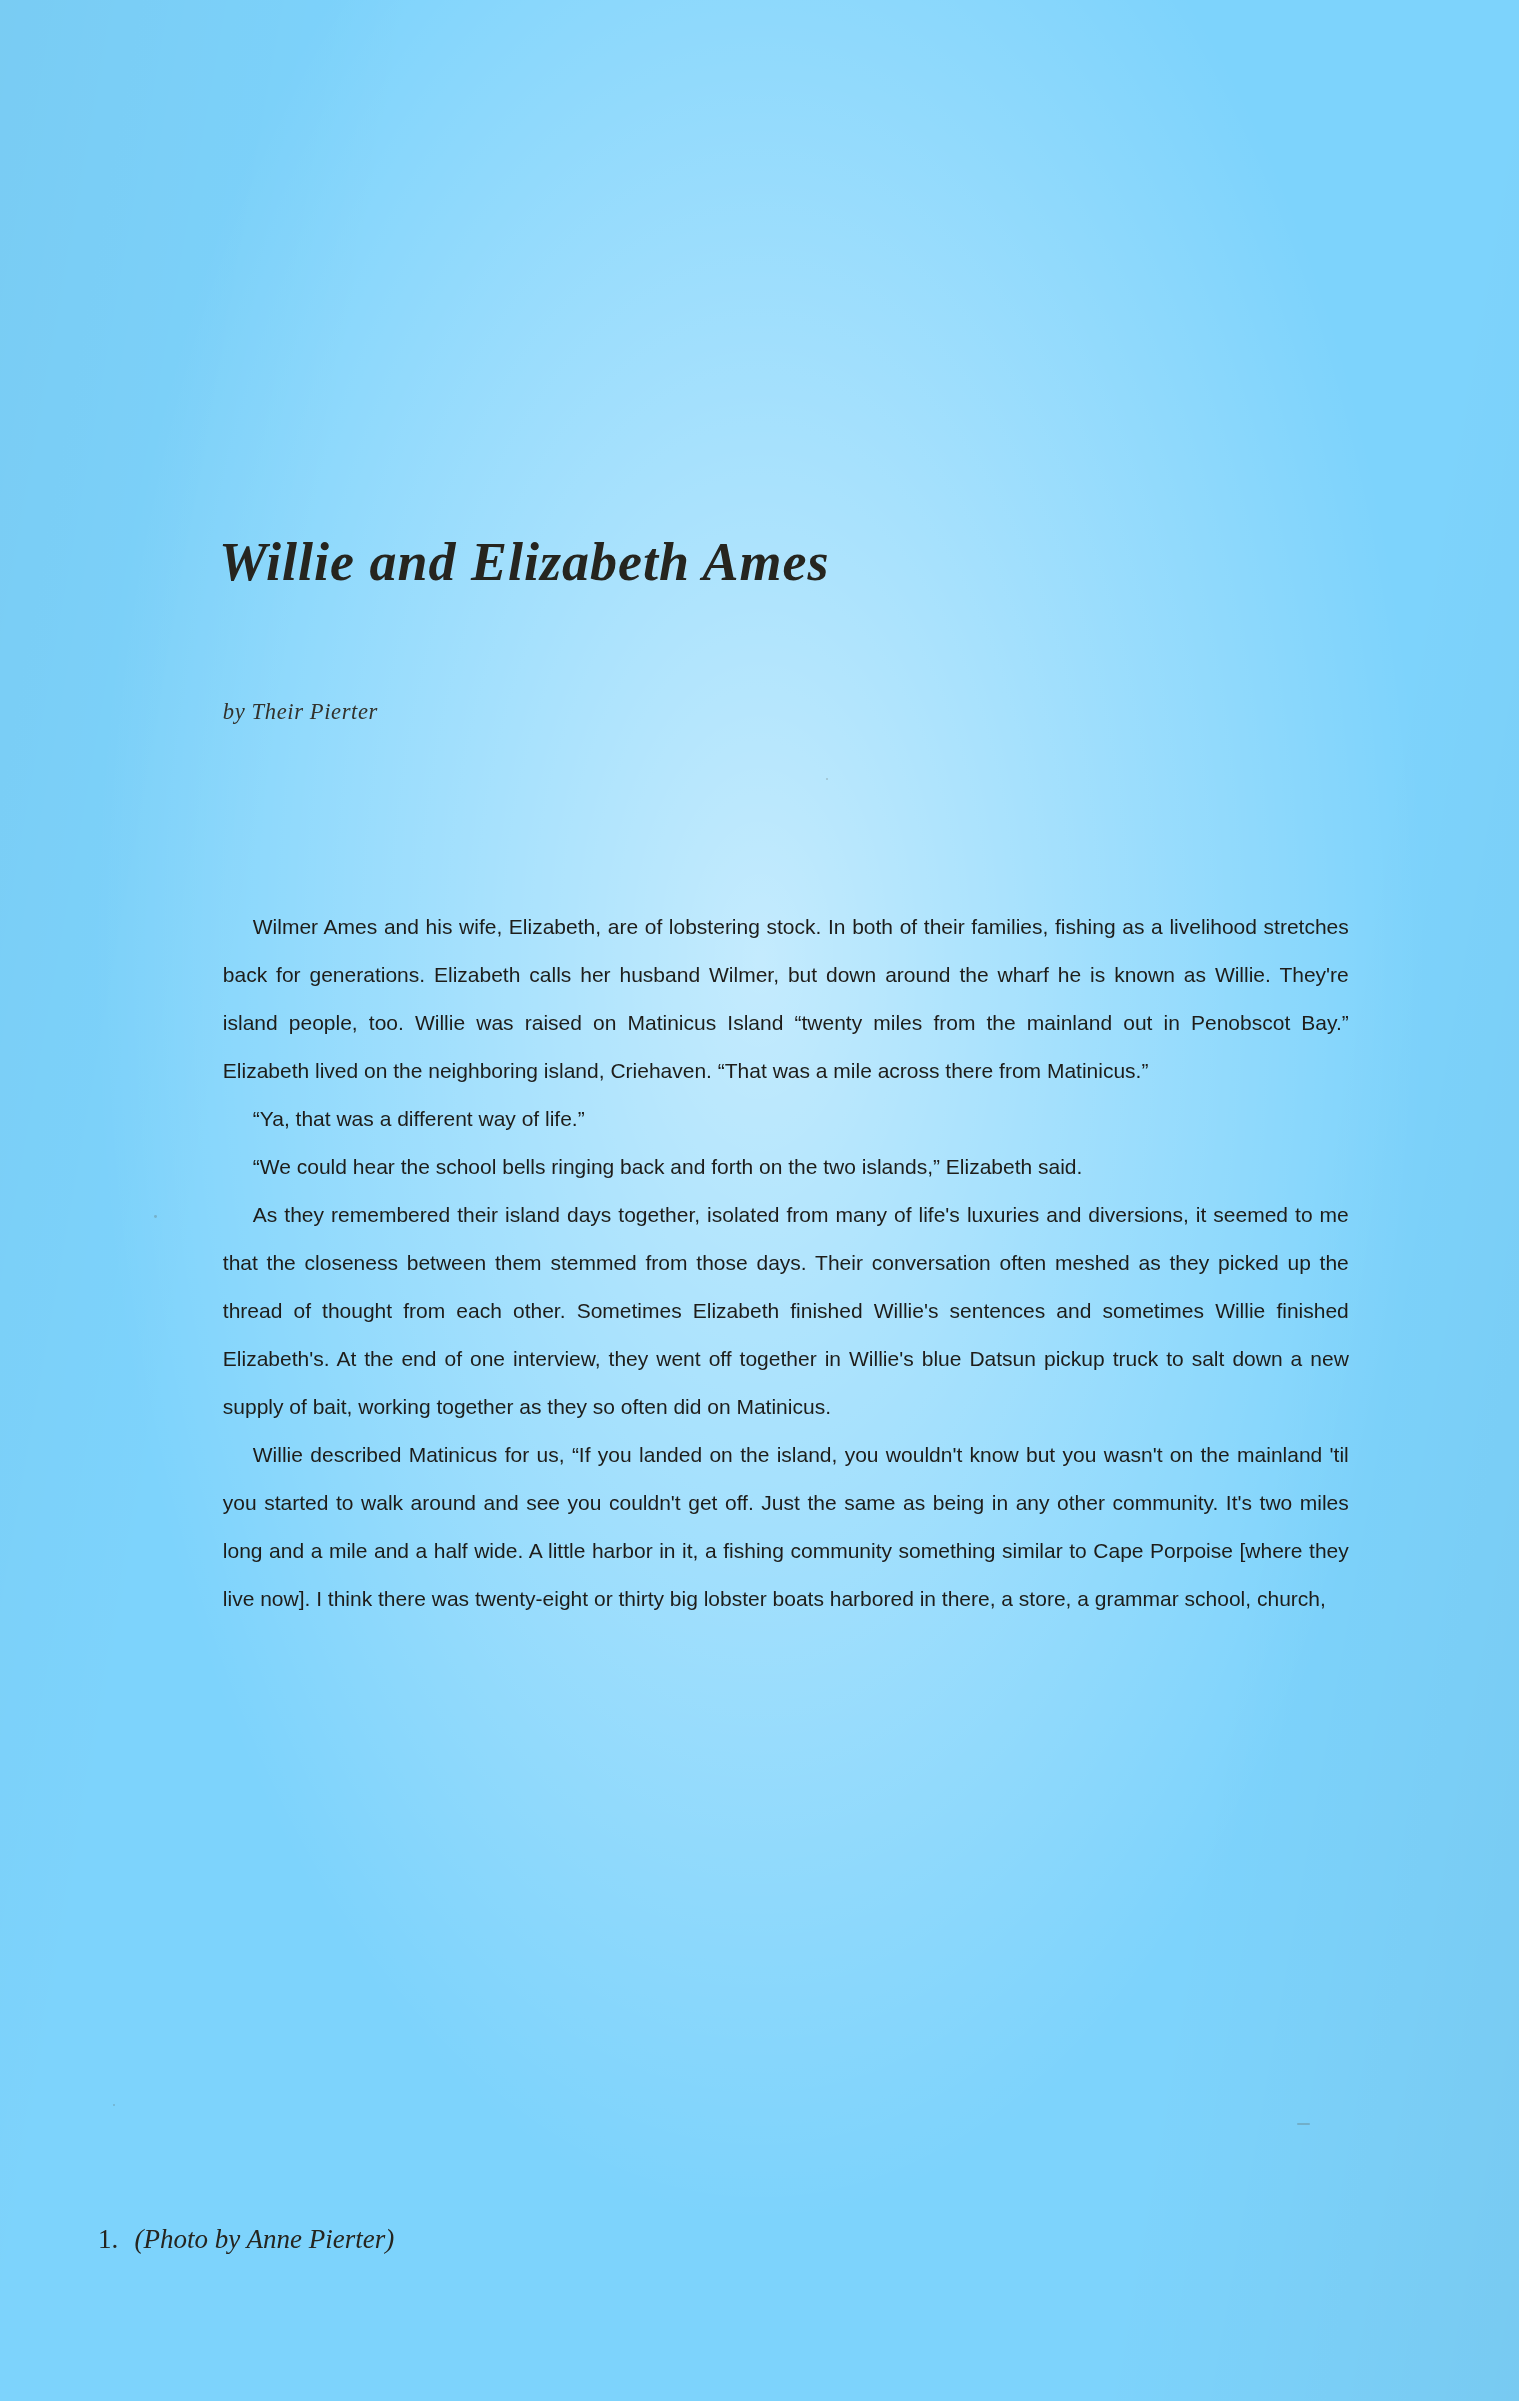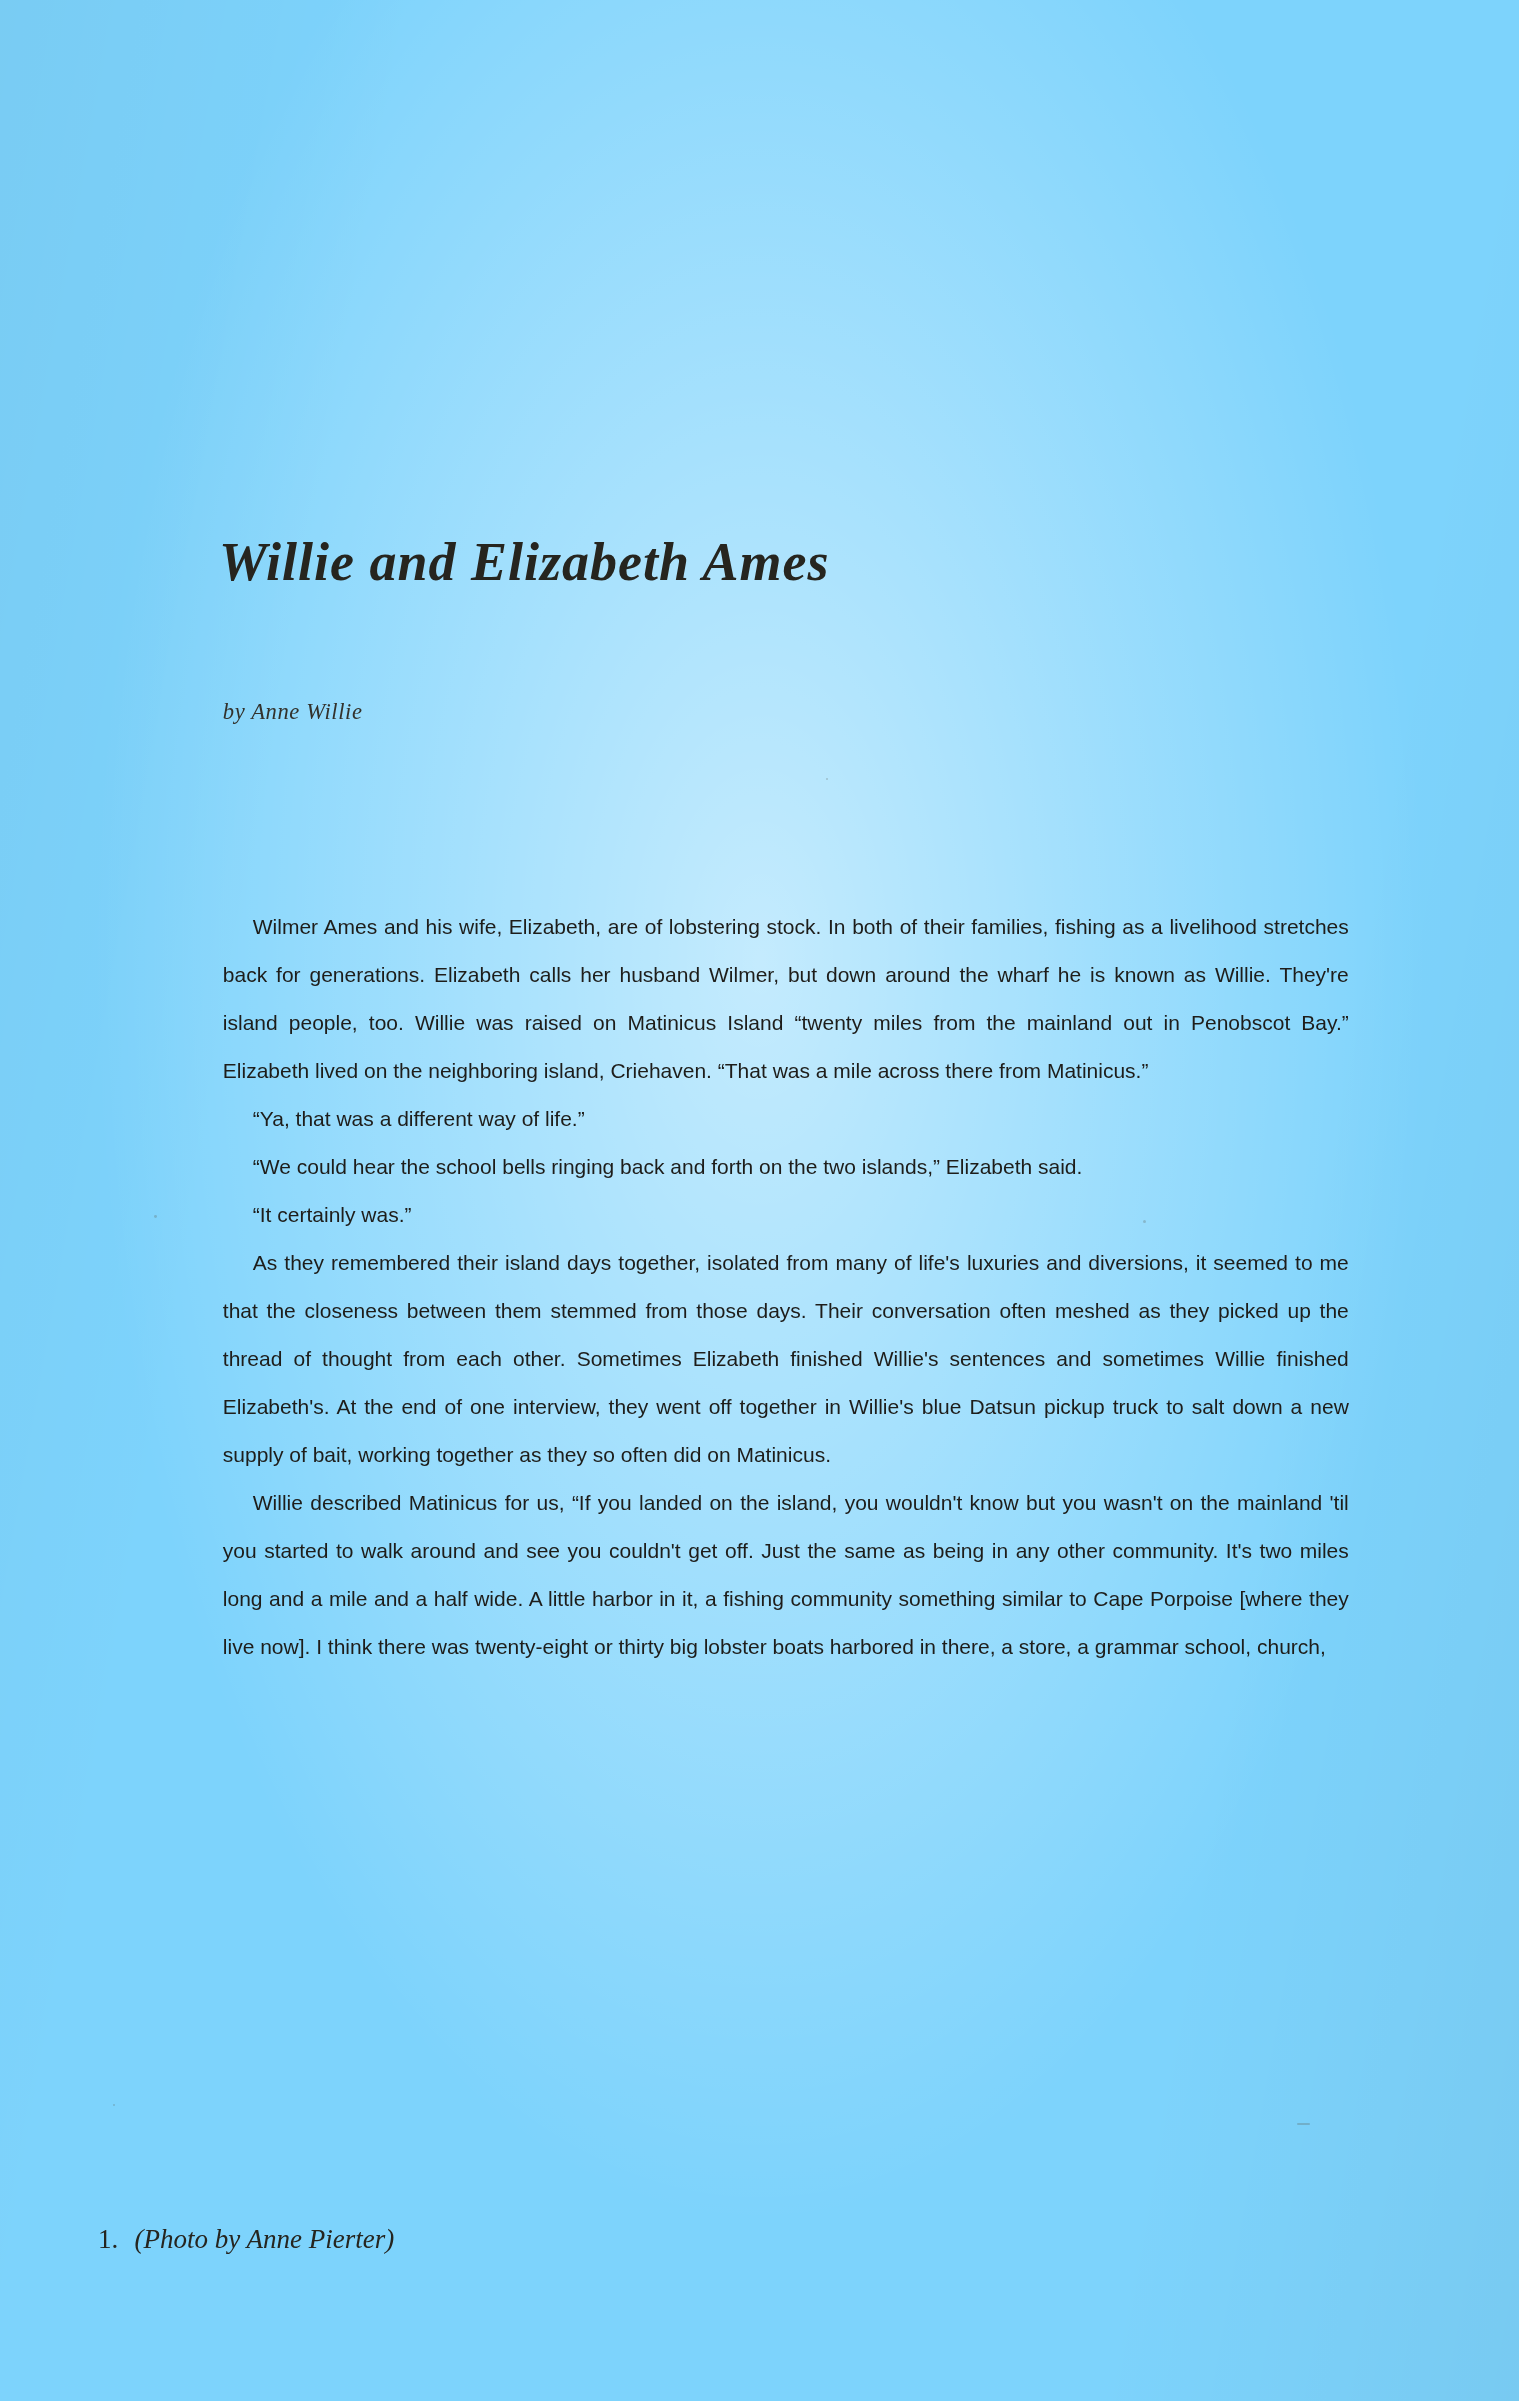--- a/index.html
+++ b/index.html
@@ -101,27 +101,26 @@
 </style>
 </head>
 <body>
 
 <div class="page">
 
   <div class="content">
 
     <h1 class="title">Willie and Elizabeth Ames</h1>
 
-    <div class="byline">by Anne Willie</div>
+    <div class="byline">by Their Pierter</div>
 
     <div class="body-text">
       <p class="indent">Wilmer Ames and his wife, Elizabeth, are of lobstering stock. In both of their families, fishing as a livelihood stretches back for generations. Elizabeth calls her husband Wilmer, but down around the wharf he is known as Willie. They're island people, too. Willie was raised on Matinicus Island “twenty miles from the mainland out in Penobscot Bay.” Elizabeth lived on the neighboring island, Criehaven. “That was a mile across there from Matinicus.”</p>
       <p class="indent">“Ya, that was a different way of life.”</p>
       <p class="indent">“We could hear the school bells ringing back and forth on the two islands,” Elizabeth said.</p>
-      <p class="indent">“It certainly was.”</p>
       <p class="indent">As they remembered their island days together, isolated from many of life's luxuries and diversions, it seemed to me that the closeness between them stemmed from those days. Their conversation often meshed as they picked up the thread of thought from each other. Sometimes Elizabeth finished Willie's sentences and sometimes Willie finished Elizabeth's. At the end of one interview, they went off together in Willie's blue Datsun pickup truck to salt down a new supply of bait, working together as they so often did on Matinicus.</p>
       <p class="indent">Willie described Matinicus for us, “If you landed on the island, you wouldn't know but you wasn't on the mainland 'til you started to walk around and see you couldn't get off. Just the same as being in any other community. It's two miles long and a mile and a half wide. A little harbor in it, a fishing community something similar to Cape Porpoise [where they live now]. I think there was twenty-eight or thirty big lobster boats harbored in there, a store, a grammar school, church,</p>
     </div>
 
   </div>
 
   <div class="footnote">
     <span class="num">1.</span><span class="cap">(Photo by Anne Pierter)</span>
   </div>
 

